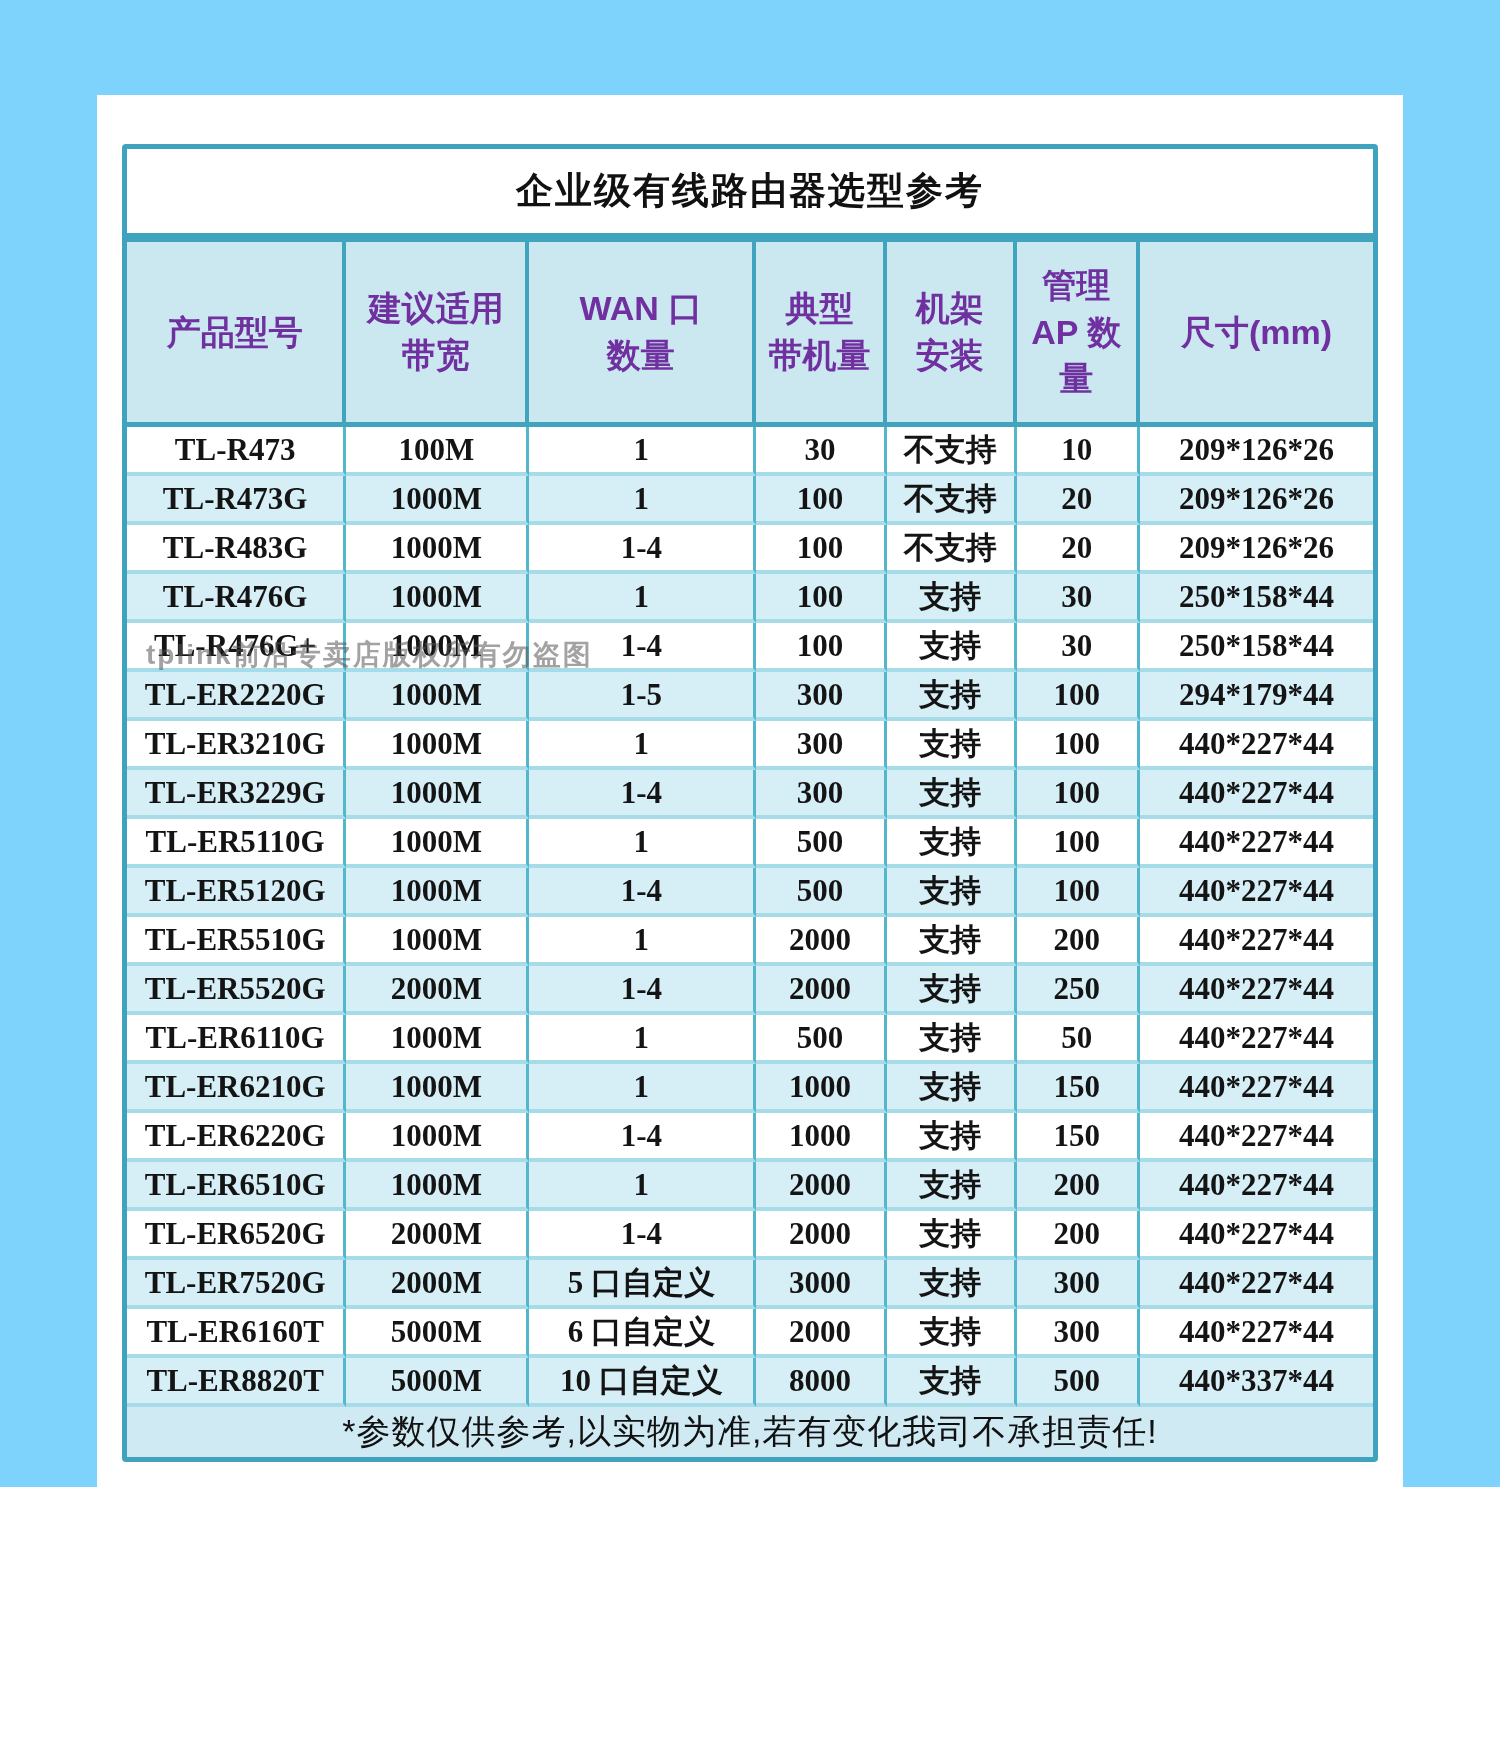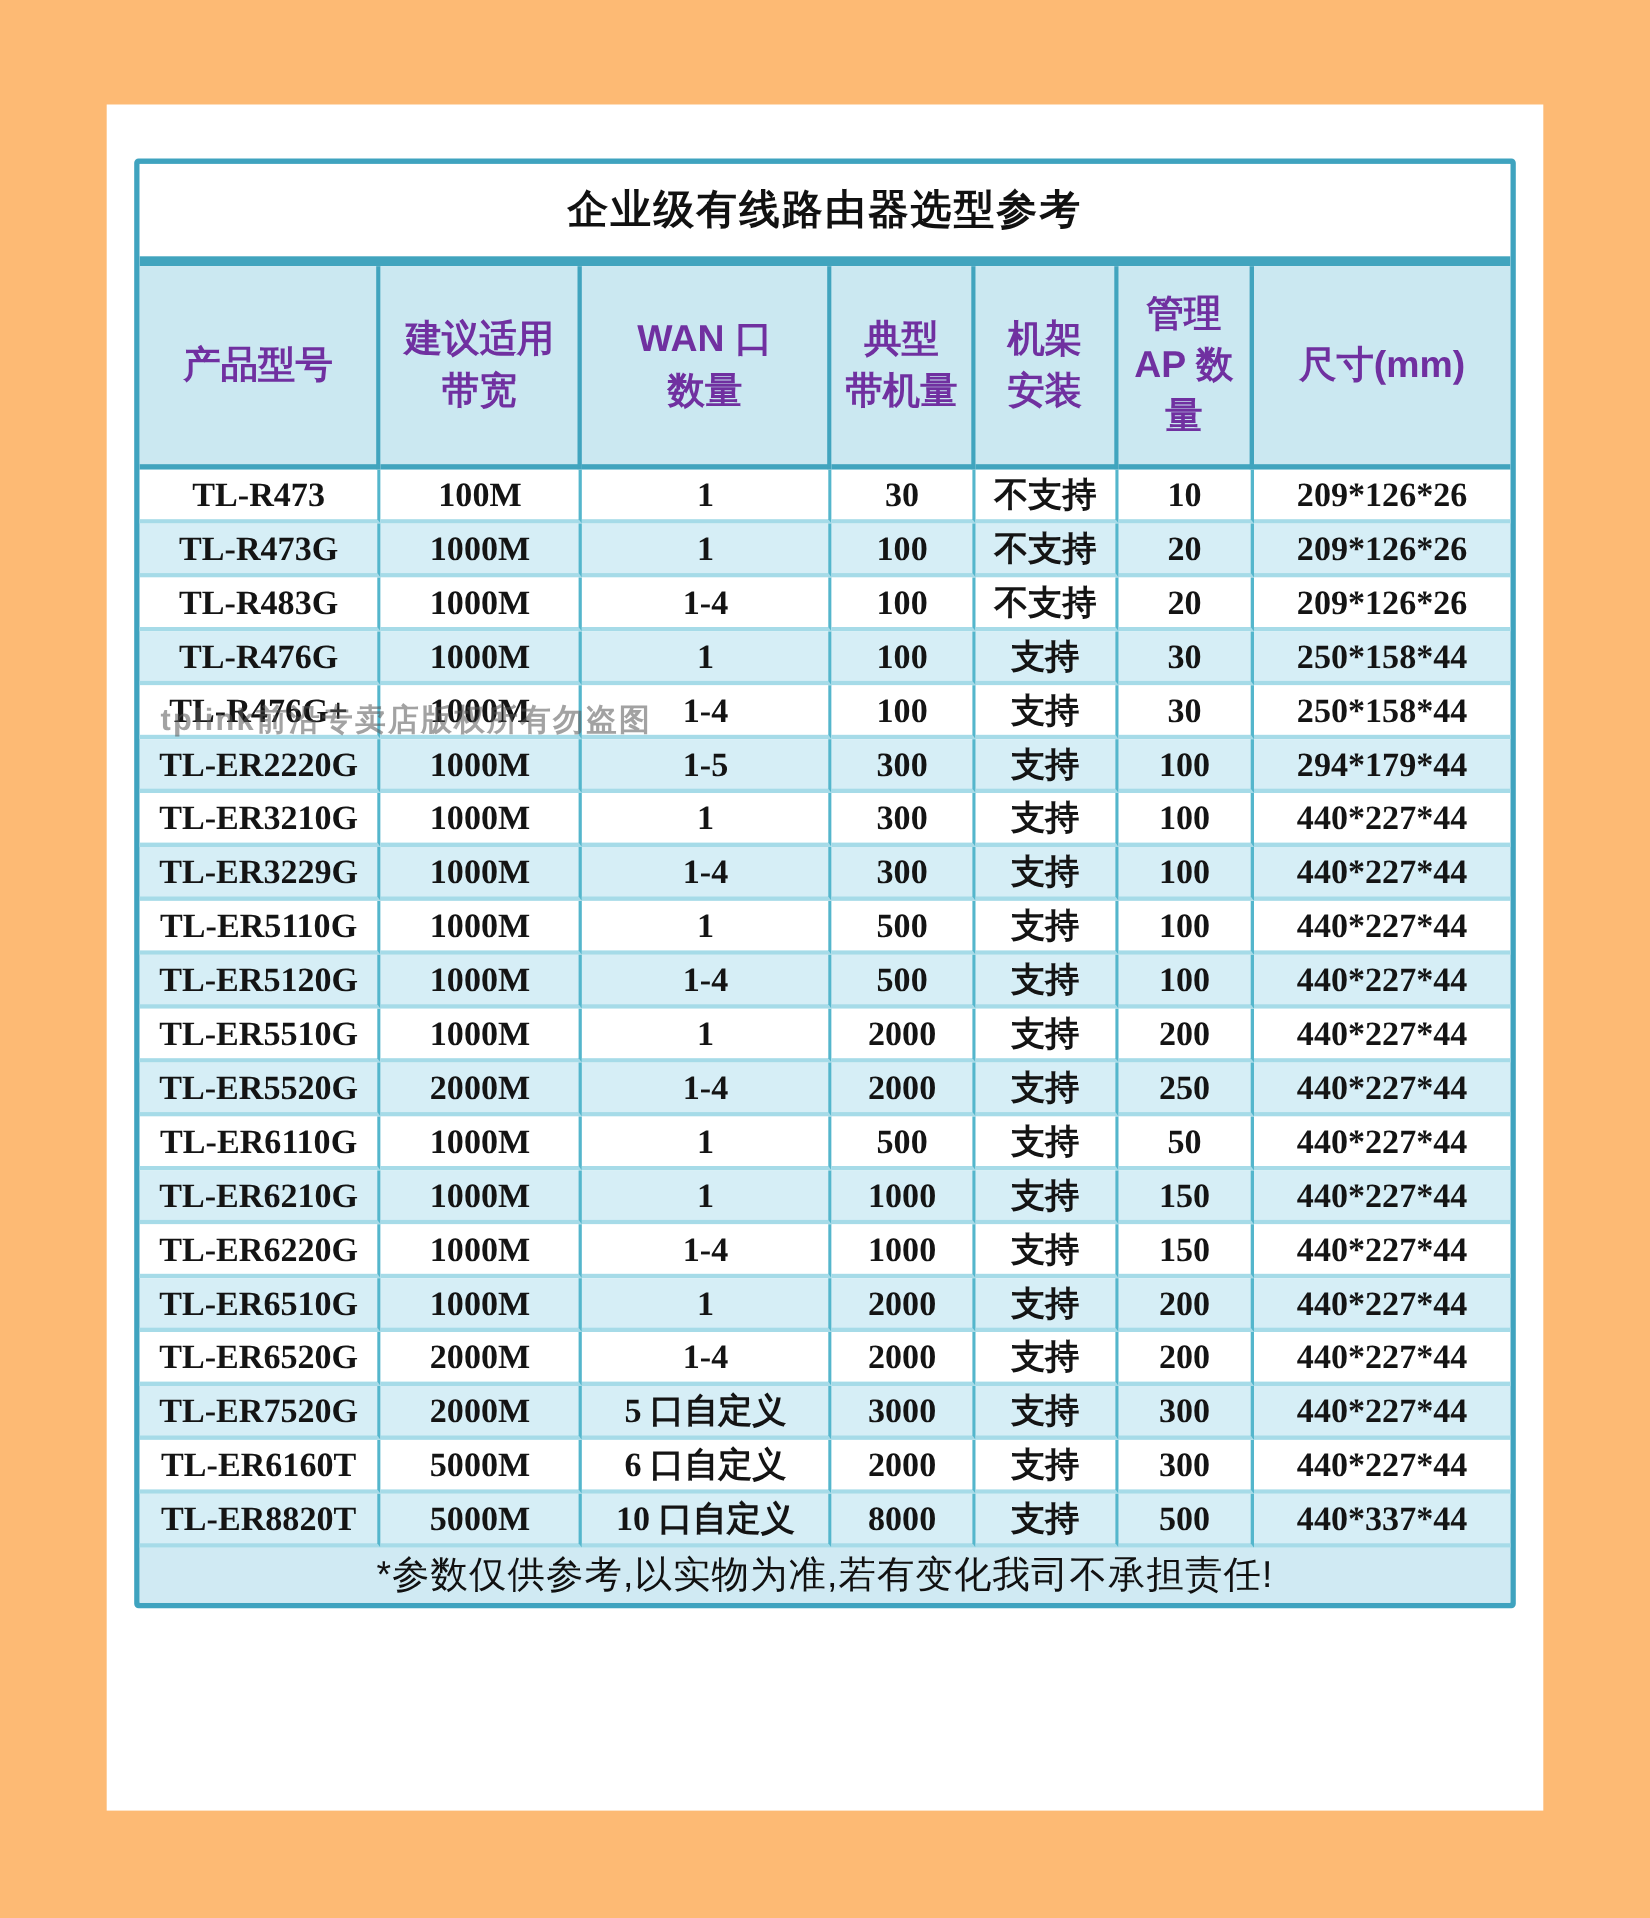--- a/index.html
+++ b/index.html
@@ -1,19 +1,19 @@
 <!DOCTYPE html>
 <html><head>
 <meta charset="utf-8">
 <style>
   html,body{margin:0;padding:0;}
   .page{
     position:relative;
-    width:1500px;height:1744px;
-    background:#fdba74;
+    width:1500px;height:1487px;
+    background:#7dd3fc;
     font-family:"Liberation Sans", sans-serif;
     overflow:hidden;
   }
   .card{
     position:absolute;left:97px;top:95px;
     width:1306px;height:1551px;
     background:#FFFFFF;
   }
   table.spec{
     position:absolute;left:25px;top:49px;

